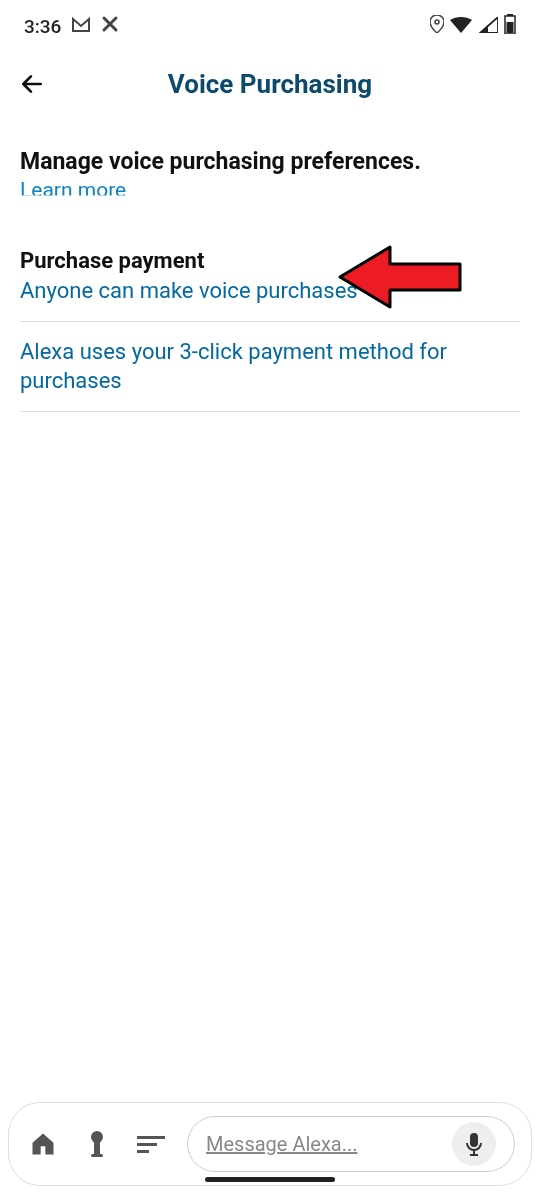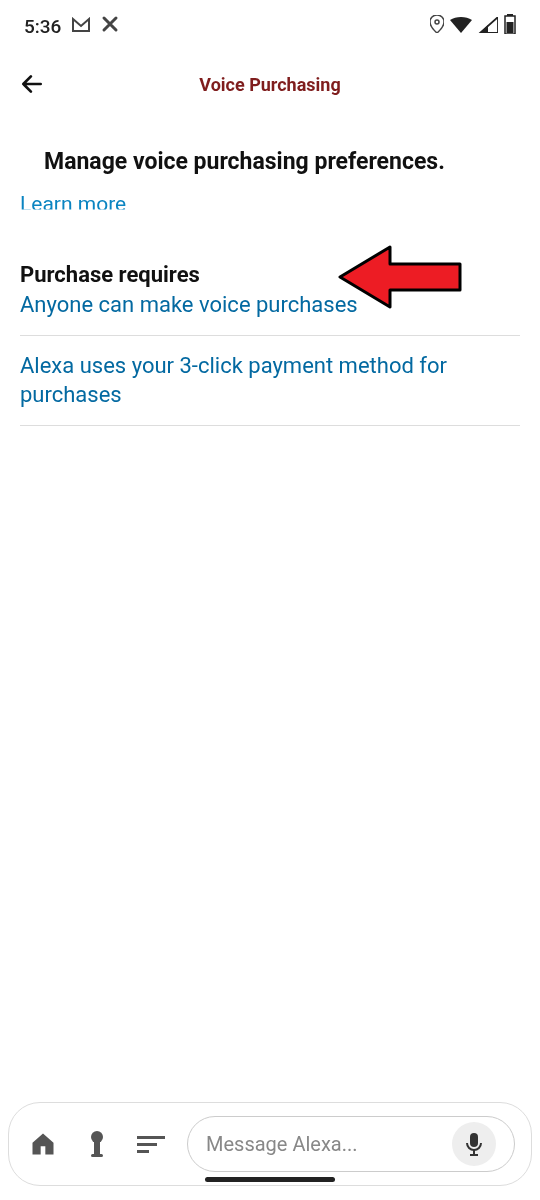--- a/index.html
+++ b/index.html
@@ -42,43 +42,42 @@
       width: 28px;
       height: 28px;
       display: flex;
       align-items: center;
       justify-content: center;
     }
     .header-title {
       position: absolute;
       left: 50%;
       transform: translateX(-50%);
-      font-size: 18px;
+      font-size: 26px;
       font-weight: 700;
-      color: #7f1d1d;
+      color: #0c4a6e;
     }
     .content {
       padding: 0 20px;
     }
     .intro {
       margin-top: 32px;
       margin-bottom: 8px;
     }
     .intro-text {
       font-size: 23px;
       font-weight: 700;
       color: #111;
       line-height: 1.2;
-      margin-left: 24px;
     }
     .learn-more {
       font-size: 21px;
       color: #0a84c1;
       font-weight: 400;
-      margin-top: 16px;
+      margin-top: 2px;
       clip-path: inset(0 0 6px 0);
     }
     .settings-list {
       margin-top: 30px;
     }
     .setting-row {
       padding: 16px 0;
       position: relative;
     }
     .setting-divider {
@@ -134,20 +133,21 @@
       border-radius: 28px;
       display: flex;
       align-items: center;
       padding: 0 18px;
       gap: 12px;
     }
     .alexa-placeholder {
       color: #888;
       font-size: 20px;
       flex: 1;
+      text-decoration: underline;
     }
     .mic-btn {
       width: 44px;
       height: 44px;
       border-radius: 50%;
       background: #eee;
       display: flex;
       align-items: center;
       justify-content: center;
     }
@@ -160,21 +160,21 @@
       height: 5px;
       background: #222;
       border-radius: 3px;
     }
   </style>
 </head>
 <body>
 
 <div class="status-bar">
   <div class="status-left">
-    <span>5:36</span>
+    <span>3:36</span>
     <span>
       <svg width="20" height="16" viewBox="0 0 20 16">
           <path d="M2 2 L10 9 L18 2 V14 H2 Z" fill="none" stroke="#444" stroke-width="2"></path>
         </svg>
     </span>
     <span>
       <svg width="18" height="18" viewBox="0 0 18 18">
           <path d="M3 3 L15 15 M15 3 L3 15" stroke="#444" stroke-width="3" stroke-linecap="round"></path>
         </svg>
     </span>
@@ -216,21 +216,21 @@
 </div>
 
 <div class="content">
   <div class="intro">
     <div class="intro-text">Manage voice purchasing preferences.</div>
     <div class="learn-more">Learn more</div>
   </div>
 
   <div class="settings-list">
     <div class="setting-row setting-divider">
-      <div class="setting-title">Purchase requires</div>
+      <div class="setting-title">Purchase payment</div>
       <div class="setting-sub">Anyone can make voice purchases</div>
     </div>
     <div class="setting-row setting-divider">
       <div class="setting-sub">Alexa uses your 3-click payment method for purchases</div>
     </div>
   </div>
 </div>
 
 <div class="red-arrow">
   <svg width="130" height="74" viewBox="0 0 130 74">

